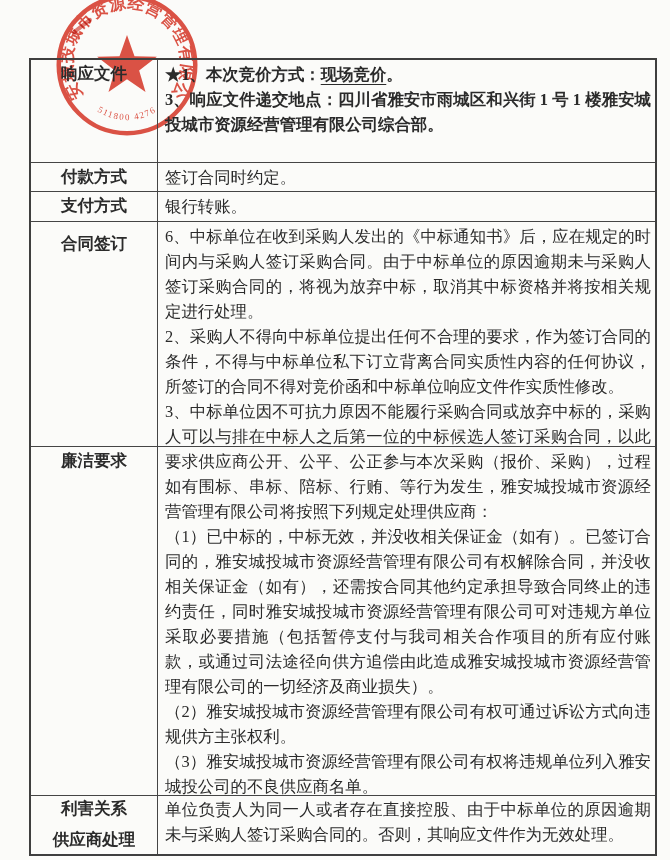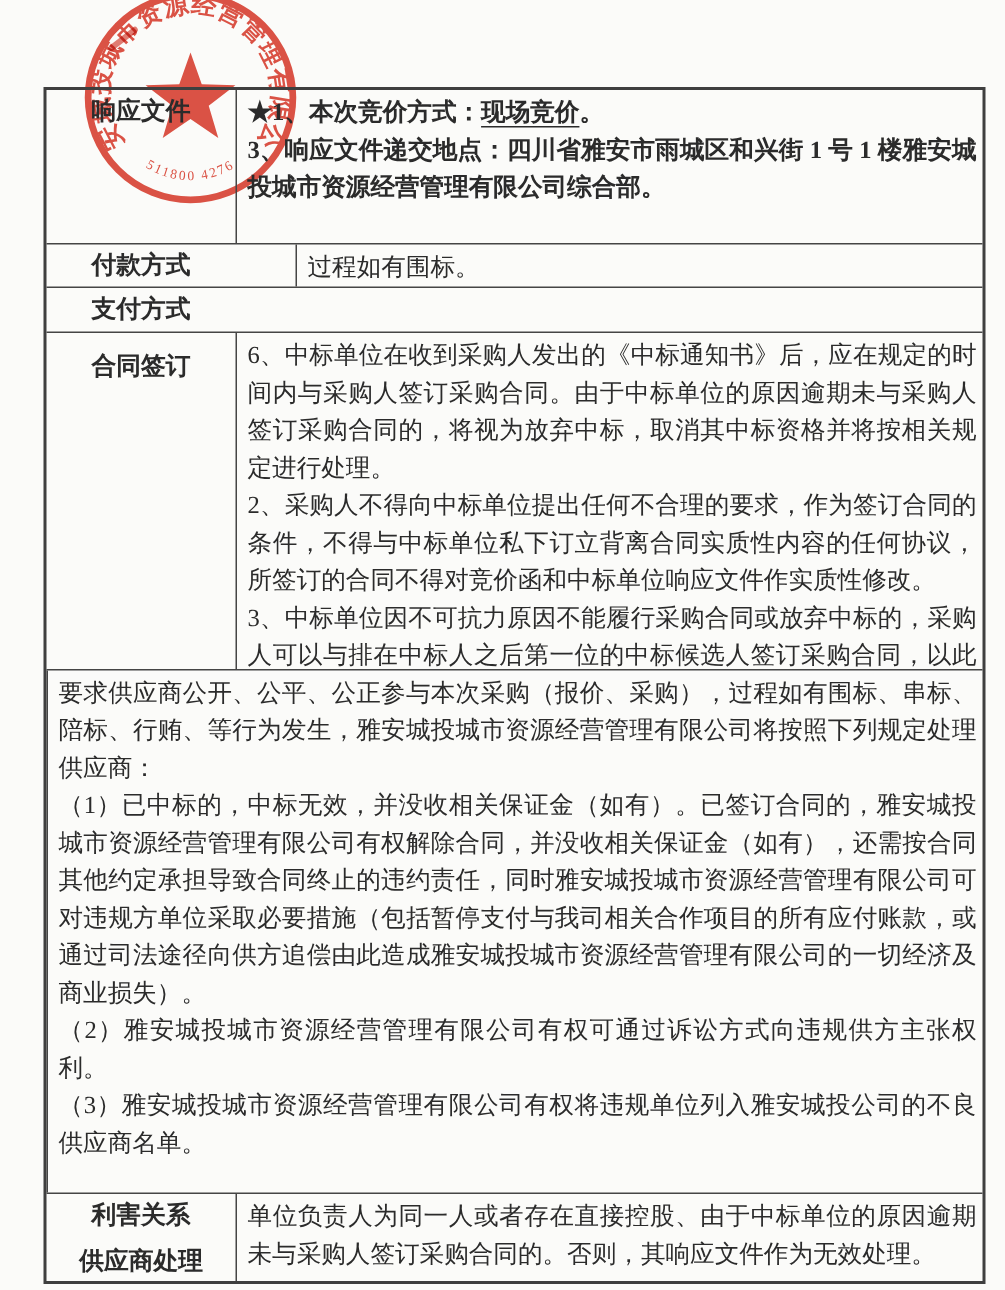--- a/index.html
+++ b/index.html
@@ -17,25 +17,25 @@
   .doc-table{
     position:absolute;left:29px;top:58px;width:628px;height:798px;
     border:2px solid #3f3f3f;
     box-sizing:border-box;
     display:flex;flex-direction:column;
     background:transparent;
   }
   .row{display:flex;box-sizing:border-box;border-top:1px solid #454545;}
   .row:first-child{border-top:none;}
   .row:nth-child(1){height:102px;}
-  .row:nth-child(2){height:29px;gap:40px;}
+  .row:nth-child(2){height:29px;}
   .row:nth-child(3){height:30px;}
   .row:nth-child(4){height:225px;}
   .row:nth-child(5){height:349px;}
-  .row:nth-child(6){flex:1;}
+  .row:nth-child(6){flex:1;font-family:Liberation Mono, monospace;}
 
   .label{
     width:126px;min-width:126px;box-sizing:border-box;
     display:flex;flex-direction:column;justify-content:space-between;align-items:center;
     font-weight:bold;font-size:16.5px;line-height:27px;
     text-align:center;
   }
   .row:nth-child(4) .label{justify-content:flex-start;padding-top:8px;}
   .label div{white-space:nowrap;}
 
@@ -95,39 +95,45 @@
         <div class="content">
           <p><span class="b">★1、本次竞价方式：</span><span class="b u">现场竞价</span><span class="b">。</span></p>
           <p><span class="b">3、响应文件递交地点：四川省雅安市雨城区和兴街 1 号 1 楼雅安城投城市资源经营管理有限公司综合部。</span></p>
         </div>
       </div>
       <div class="row">
         <div class="label">
           <div>付款方式</div>
         </div>
         <div class="content">
-          <p><span>过程如有围标。</span></p>
+          <p><span>签订合同时约定。</span></p>
         </div>
       </div>
       <div class="row">
         <div class="label">
           <div>支付方式</div>
+        </div>
+        <div class="content">
+          <p><span>银行转账。</span></p>
         </div>
       </div>
       <div class="row">
         <div class="label">
           <div>合同签订</div>
         </div>
         <div class="content">
           <p><span>6、中标单位在收到采购人发出的《中标通知书》后，应在规定的时间内与采购人签订采购合同。由于中标单位的原因逾期未与采购人签订采购合同的，将视为放弃中标，取消其中标资格并将按相关规定进行处理。</span></p>
           <p><span>2、采购人不得向中标单位提出任何不合理的要求，作为签订合同的条件，不得与中标单位私下订立背离合同实质性内容的任何协议，所签订的合同不得对竞价函和中标单位响应文件作实质性修改。</span></p>
           <p><span>3、中标单位因不可抗力原因不能履行采购合同或放弃中标的，采购人可以与排在中标人之后第一位的中标候选人签订采购合同，以此类推。也可以选择重新采购。</span></p>
         </div>
       </div>
       <div class="row">
+        <div class="label">
+          <div>廉洁要求</div>
+        </div>
         <div class="content">
           <p><span>要求供应商公开、公平、公正参与本次采购（报价、采购），过程如有围标、串标、陪标、行贿、等行为发生，雅安城投城市资源经营管理有限公司将按照下列规定处理供应商：</span></p>
           <p><span>（1）已中标的，中标无效，并没收相关保证金（如有）。已签订合同的，雅安城投城市资源经营管理有限公司有权解除合同，并没收相关保证金（如有），还需按合同其他约定承担导致合同终止的违约责任，同时雅安城投城市资源经营管理有限公司可对违规方单位采取必要措施（包括暂停支付与我司相关合作项目的所有应付账款，或通过司法途径向供方追偿由此造成雅安城投城市资源经营管理有限公司的一切经济及商业损失）。</span></p>
           <p><span>（2）雅安城投城市资源经营管理有限公司有权可通过诉讼方式向违规供方主张权利。</span></p>
           <p><span>（3）雅安城投城市资源经营管理有限公司有权将违规单位列入雅安城投公司的不良供应商名单。</span></p>
         </div>
       </div>
       <div class="row">
         <div class="label">
           <div>利害关系</div>

